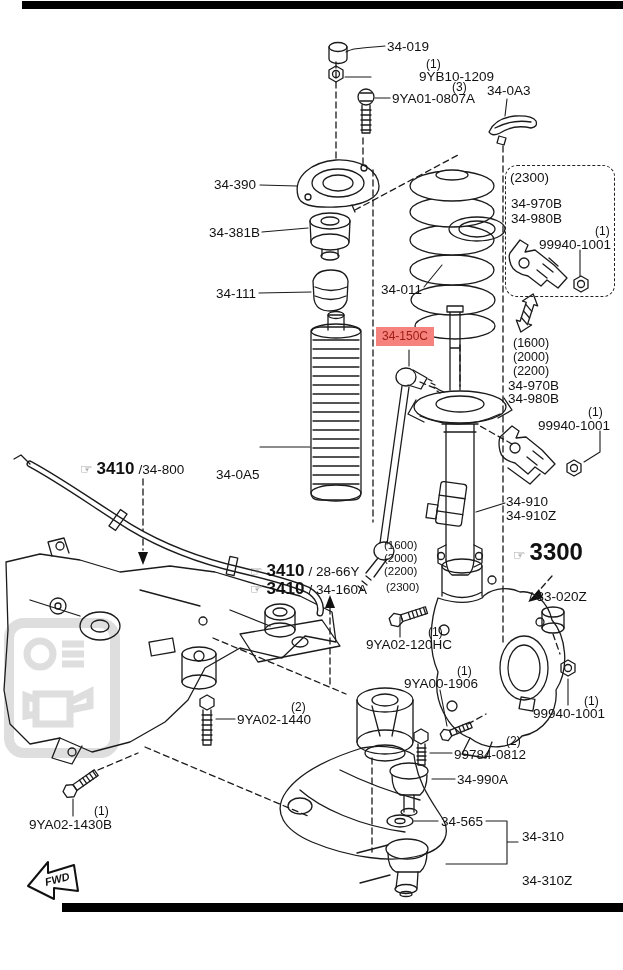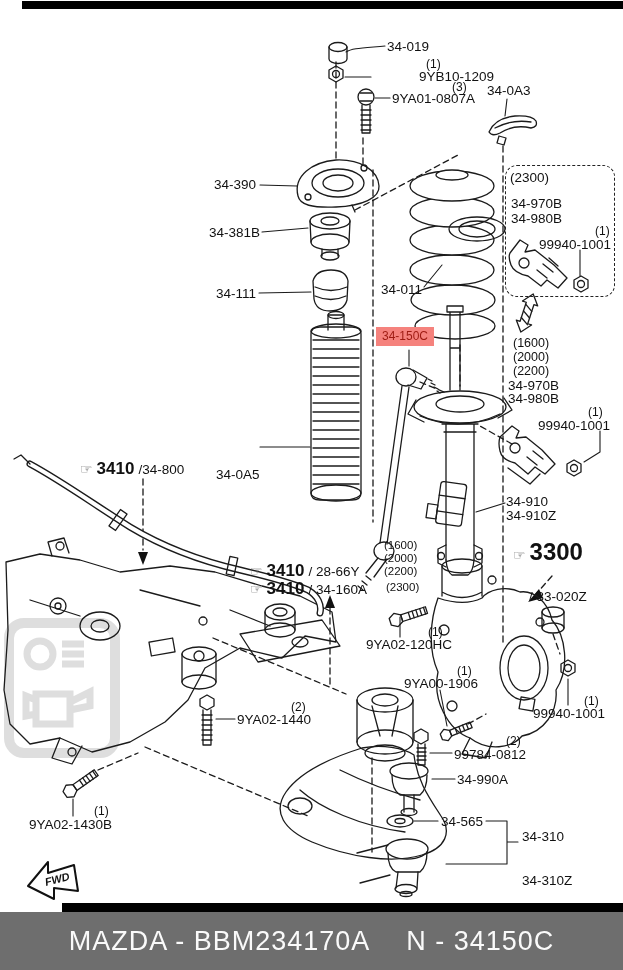--- a/index.html
+++ b/index.html
@@ -413,17 +413,13 @@
   <div class="lbl" style="left:457px;top:773px;">34-990A</div>
   <div class="lbl cnt" style="left:291px;top:701px;">(2)</div>
   <div class="lbl" style="left:237px;top:713px;">9YA02-1440</div>
   <div class="lbl cnt" style="left:94px;top:805px;">(1)</div>
   <div class="lbl" style="left:29px;top:818px;">9YA02-1430B</div>
   <div class="lbl" style="left:441px;top:815px;">34-565</div>
   <div class="lbl" style="left:522px;top:830px;">34-310</div>
   <div class="lbl" style="left:522px;top:843px;margin-top:31px;">34-310Z</div>
 
   <div class="blackstrip"></div>
-  <div class="footer">
-    <span>MAZDA - BBM234170A</span>
-    <span>N - 34150C</span>
-  </div>
 </div>
 
 </body></html>

